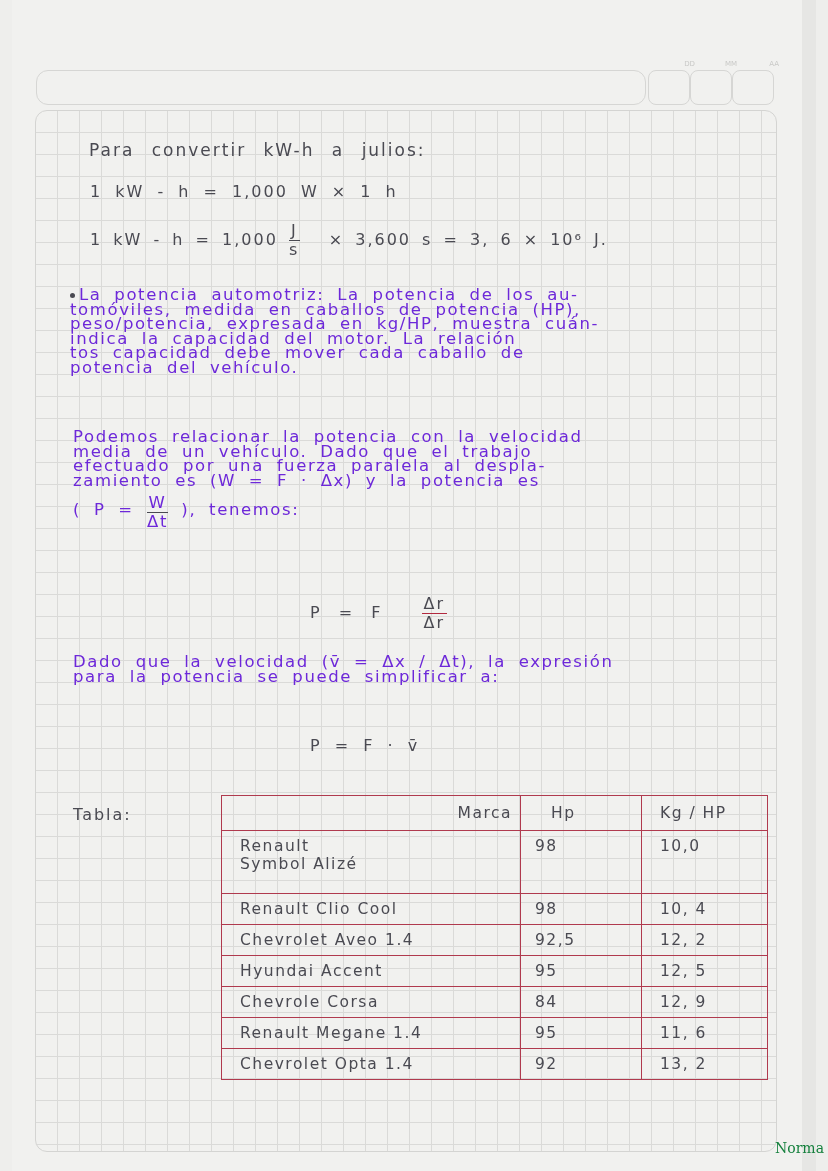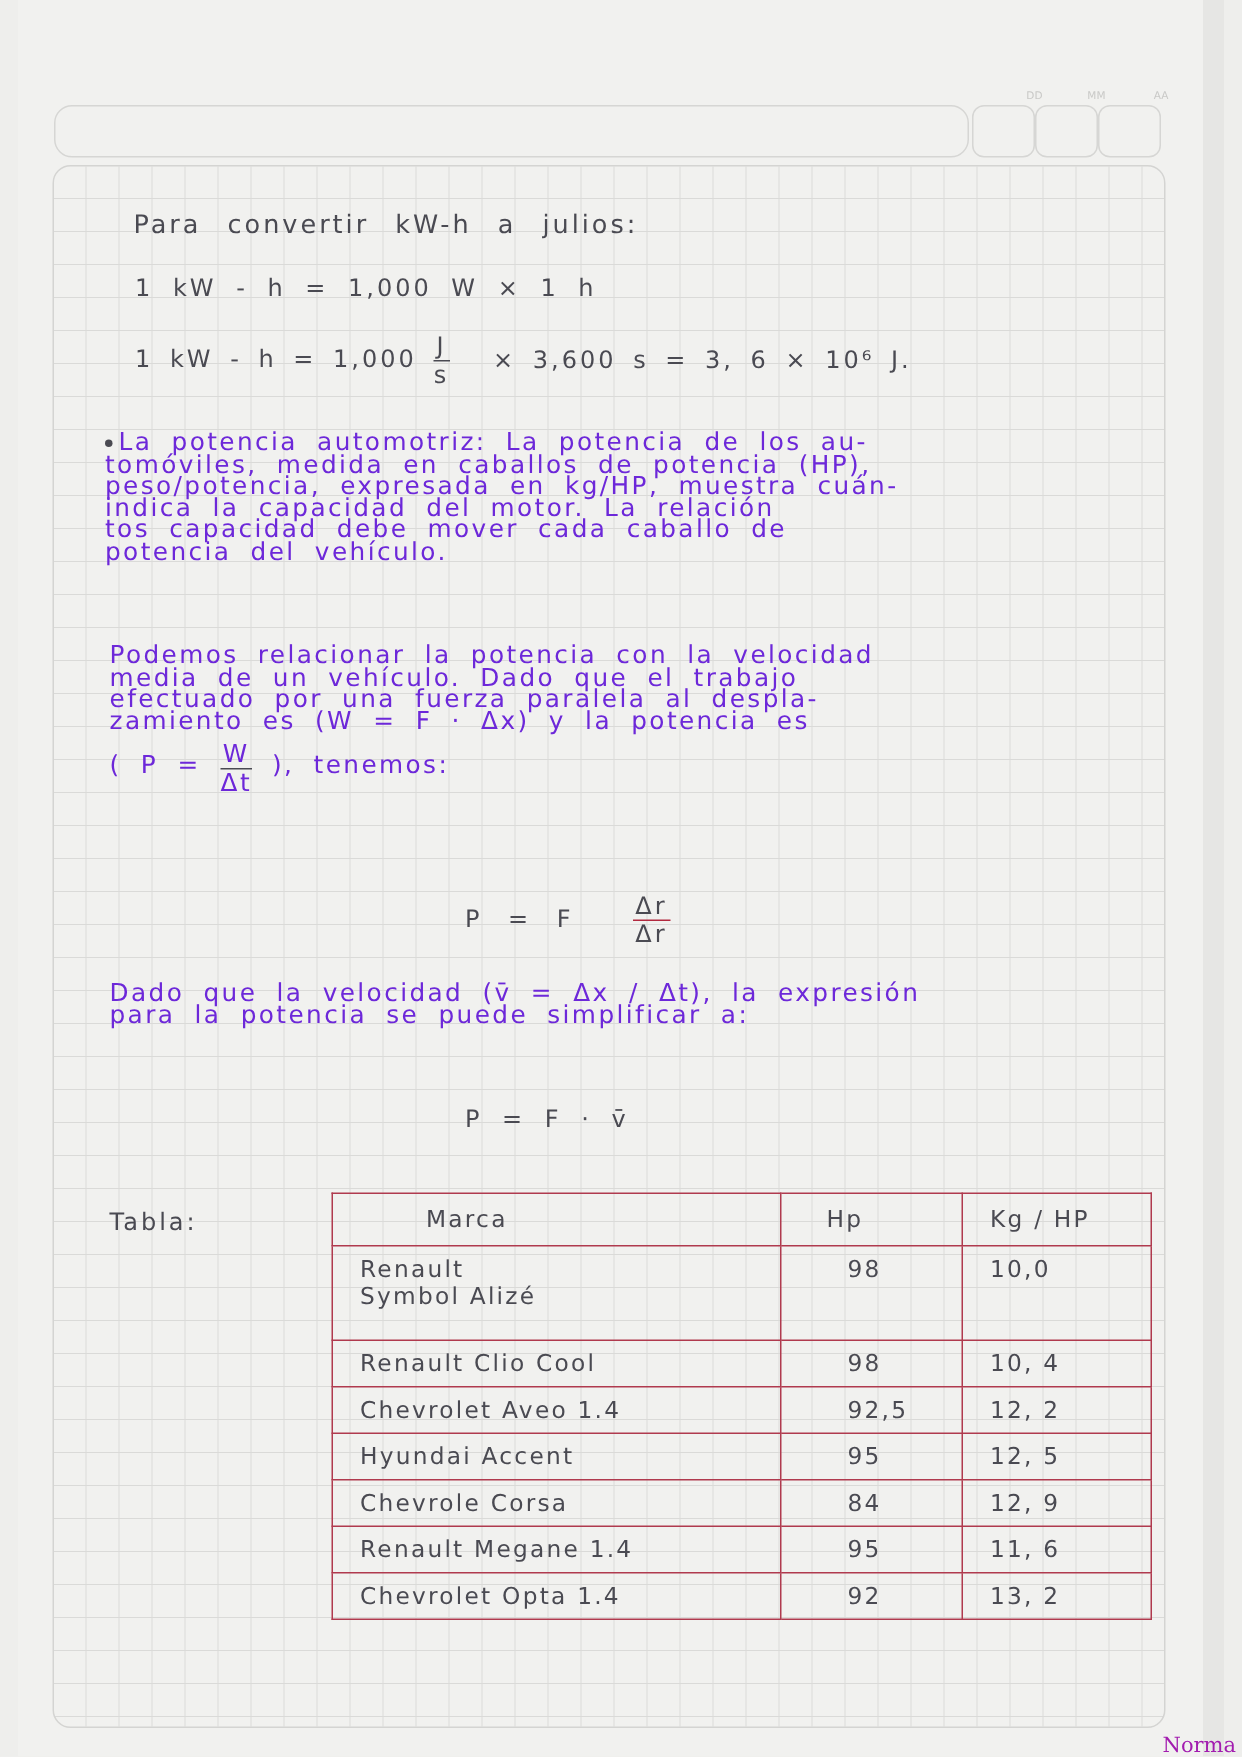--- a/index.html
+++ b/index.html
@@ -15,30 +15,30 @@
   .hw{position:absolute;font-family:"DejaVu Sans",sans-serif;color:#4a4a52;font-size:17px;letter-spacing:2px;white-space:nowrap;}
   .hw.sm{font-size:16px;}
   .para{position:absolute;font-family:"DejaVu Sans",sans-serif;color:#6d28d9;font-size:16.5px;line-height:14.6px;letter-spacing:1.6px;word-spacing:6px;}
   .frac{display:inline-block;vertical-align:middle;text-align:center;line-height:18px;}
   .frac .num{display:block;border-bottom:1.5px solid #4a4a52;padding:0 2px;}
   .frac .num.red{border-bottom-color:#b2293f;}
   .frac .den{display:block;}
   .tbl{position:absolute;left:221px;top:795px;border-collapse:collapse;color:#4a4a52;font-size:15.5px;letter-spacing:1.5px;}
   .tbl td,.tbl th{border:1.5px solid #b03a4e;font-weight:normal;text-align:left;vertical-align:top;padding:6px 8px 4px 18px;}
   .tbl th{padding-top:8px;height:22px;}
-  .tbl td.c{padding-left:44px;}
+  .tbl td.c{padding-left:14px;}
   .tbl th.m{padding-left:62px;}
   .tbl th.h{padding-left:30px;}
   .tbl th.k{padding-left:18px;}
   .tbl tr.r0 td{height:52px;}
   .tbl tr.rn td{height:20px;}
-  .tbl .col1{width:228px;}
+  .tbl .col1{width:228px;text-align:right;}
   .tbl .col2{width:82px;}
   .tbl .col3{width:99px;}
-  .brand{position:absolute;left:775px;top:1140px;font-family:"DejaVu Serif",serif;font-size:14px;color:#a21caf;margin-top:16px;}
+  .brand{position:absolute;left:775px;top:1140px;font-family:"DejaVu Serif",serif;font-size:14px;color:#15803d;}
   .bullet{display:inline-block;width:5px;height:5px;border-radius:50%;background:#4a4a52;margin-right:4px;vertical-align:middle;}
 </style>
 </head>
 <body>
 
 <div class="page">
   <div class="edge"></div>
 </div>
 
 <div class="hdr-strip"></div>

